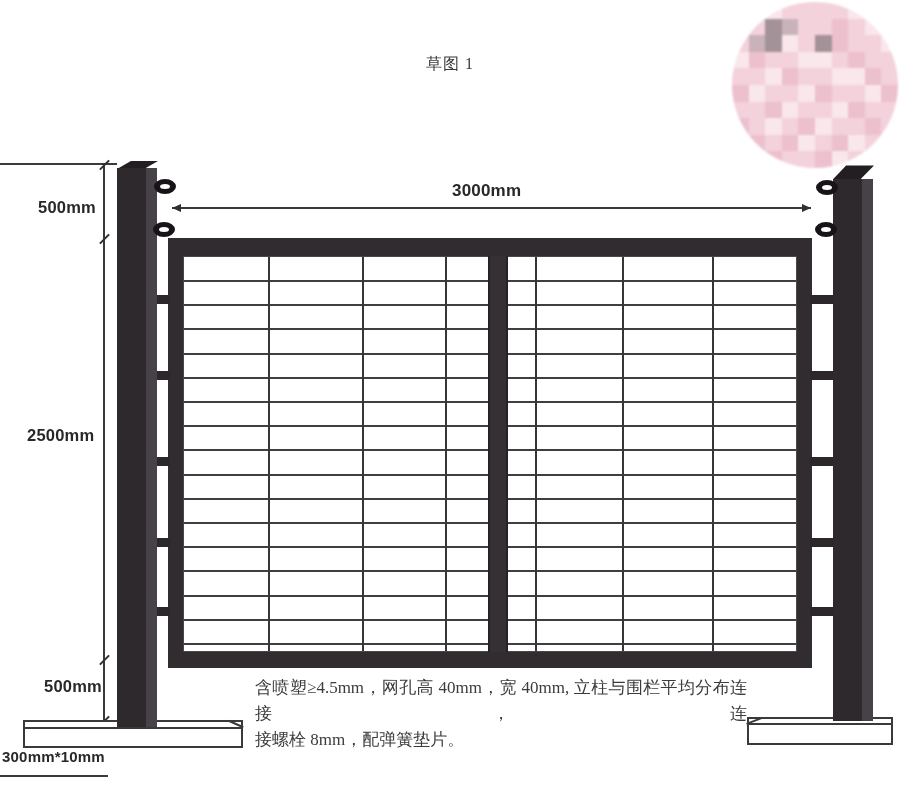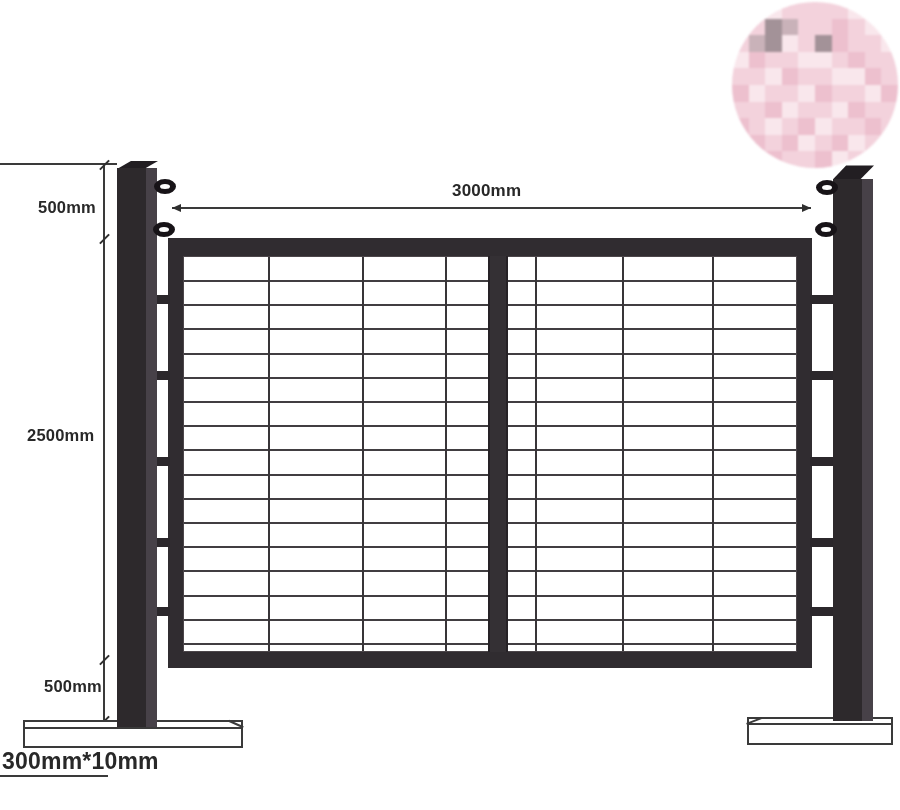--- a/index.html
+++ b/index.html
@@ -43,20 +43,21 @@
     position:absolute;left:255px;top:675px;width:492px;color:#3b3b3b;
     font-family:"Liberation Serif",serif;font-size:17px;line-height:26px;
   }
   .spec .just{text-align:justify;text-align-last:justify;}
 </style>
 </head>
 <body>
 
 <div class="canvas">
 
+  <div class="title">草图 1</div>
 
   <div class="stamp" id="stamp">
       <div style="background: rgb(253, 246, 247);"></div>
       <div style="background: rgb(249, 231, 236);"></div>
       <div style="background: rgb(249, 231, 236);"></div>
       <div style="background: rgb(243, 210, 220);"></div>
       <div style="background: rgb(243, 210, 220);"></div>
       <div style="background: rgb(243, 210, 220);"></div>
       <div style="background: rgb(243, 210, 220);"></div>
       <div style="background: rgb(249, 231, 236);"></div>
@@ -164,21 +165,21 @@
   <div class="ink-line" style="left:103px;top:165px;width:2px;height:557px;"></div>
   <div class="tick" style="left:98px;top:164px;"></div>
   <div class="tick" style="left:98px;top:238px;"></div>
   <div class="tick" style="left:98px;top:659px;"></div>
   <div class="tick" style="left:98px;top:720px;"></div>
 
   <div class="dim-label" style="left:38px;top:198px;">500mm</div>
   <div class="dim-label" style="left:27px;top:426px;">2500mm</div>
   <div class="dim-label" style="left:44px;top:677px;">500mm</div>
 
-  <div class="dim-label" style="left:2px;top:748px;font-size:23px;">300mm*10mm</div>
+  <div class="dim-label" style="left:2px;top:748px;font-size:15px;">300mm*10mm</div>
   <div class="ink-line" style="left:0;top:775px;width:108px;height:2px;"></div>
 
   <div class="plate" style="left:23px;top:720px;width:220px;height:28px;">
     <div class="plate-inner" style="top:5px;"></div>
     <div class="plate-bevel" style="right:-3px;top:1px;transform:rotate(24deg);"></div>
   </div>
   <div class="plate" style="left:747px;top:717px;width:146px;height:28px;">
     <div class="plate-inner" style="top:4px;"></div>
     <div class="plate-bevel" style="left:-3px;top:1px;transform:rotate(-21deg);"></div>
   </div>
@@ -239,15 +240,17 @@
       </div>
       <div class="eyelet" style="left: 816px; top: 180px;">
         <div class="hole"></div>
       </div>
       <div class="eyelet" style="left: 815px; top: 222px;">
         <div class="hole"></div>
       </div>
     </div>
 
   <div class="spec">
+    <div class="just">含喷塑≥4.5mm，网孔高 40mm，宽 40mm, 立柱与围栏平均分布连接，连</div>
+    <div>接螺栓 8mm，配弹簧垫片。</div>
   </div>
 
 </div>
 
 </body></html>

